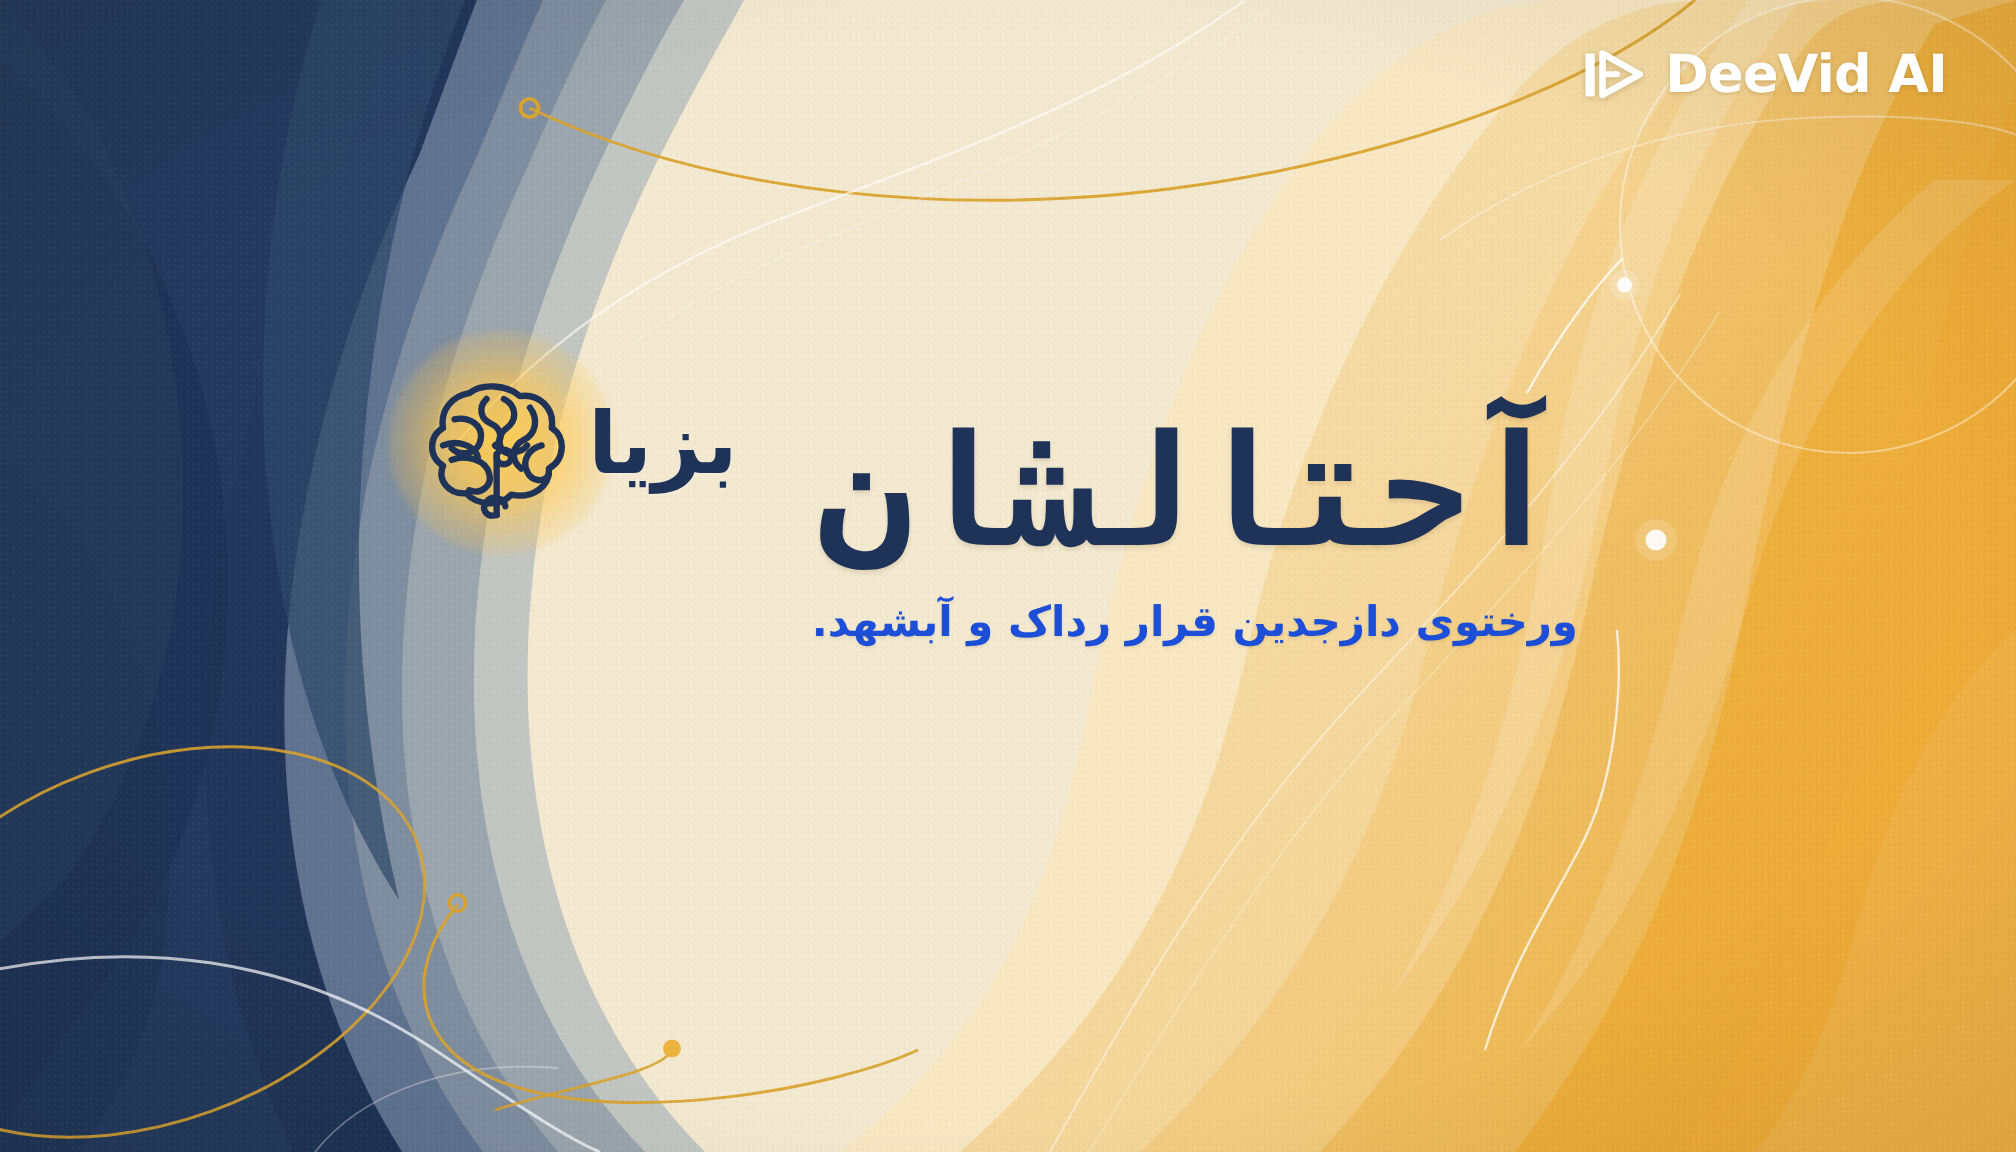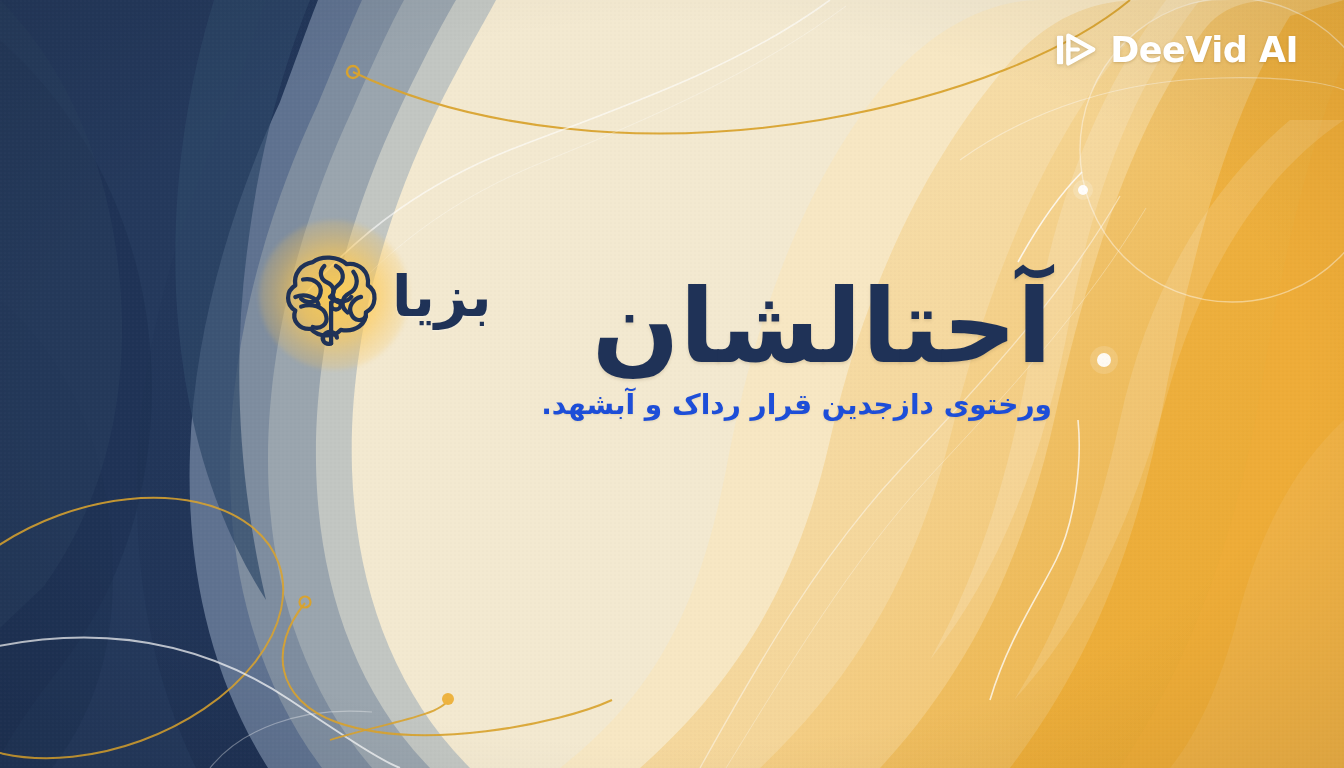--- a/index.html
+++ b/index.html
@@ -38,22 +38,23 @@
     width:96px;height:11px;background:#eeb33f;border-radius:1px;margin-top:-4px;
   }
 
   
   .headline-block{
     position:absolute;right:292px;top:276px;width:540px;
     text-align:right;direction:rtl;
   }
   .headline{
     font-size:103px;line-height:.98;font-weight:bold;color:#1f3257;
-    margin:0;letter-spacing:-1px;
+    margin:10px;letter-spacing:-1px;
     text-shadow:0 2px 3px rgba(120,100,60,.18);
+    font-family:Liberation Mono, monospace;
   }
   .subhead{
     margin:10px 0 0 0;font-size:28px;line-height:1.25;font-weight:bold;
     color:#1d4ed8;letter-spacing:-.2px;
     text-shadow:0 1px 2px rgba(120,100,60,.14);
   }
 
   
   .logo{
     position:absolute;right:46px;top:30px;

